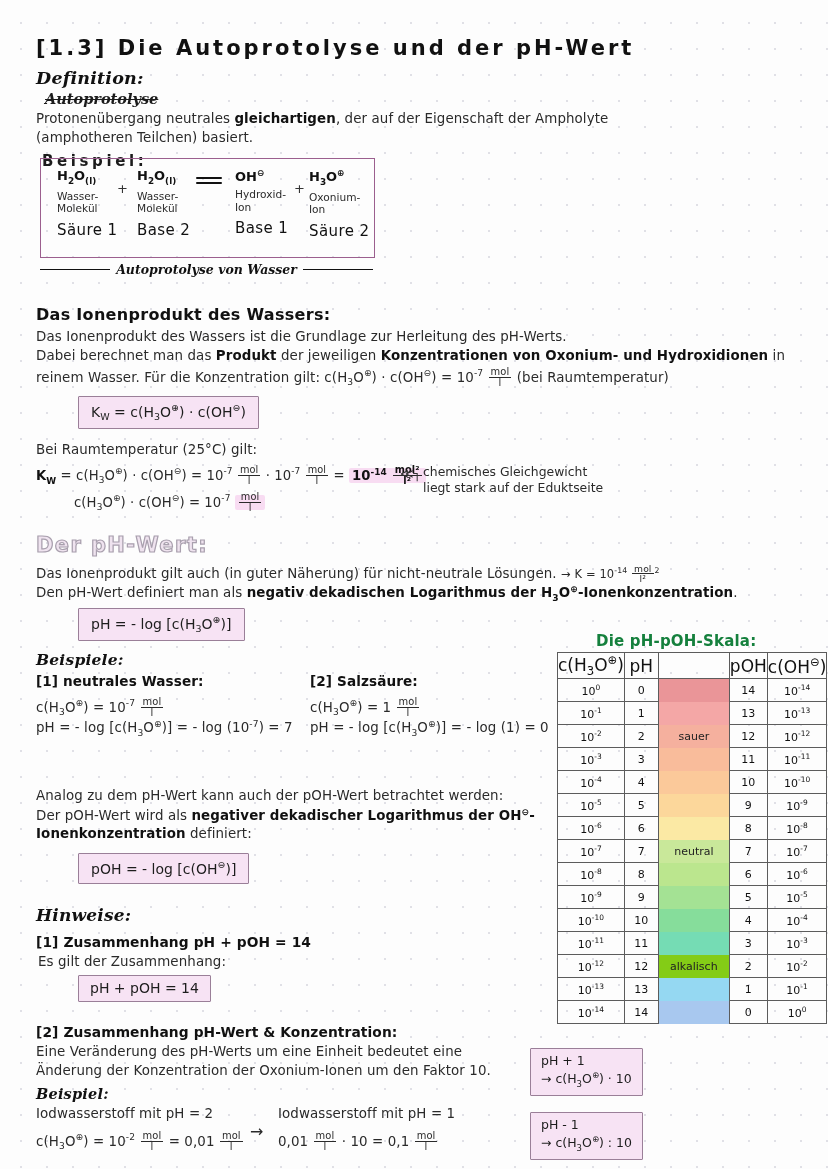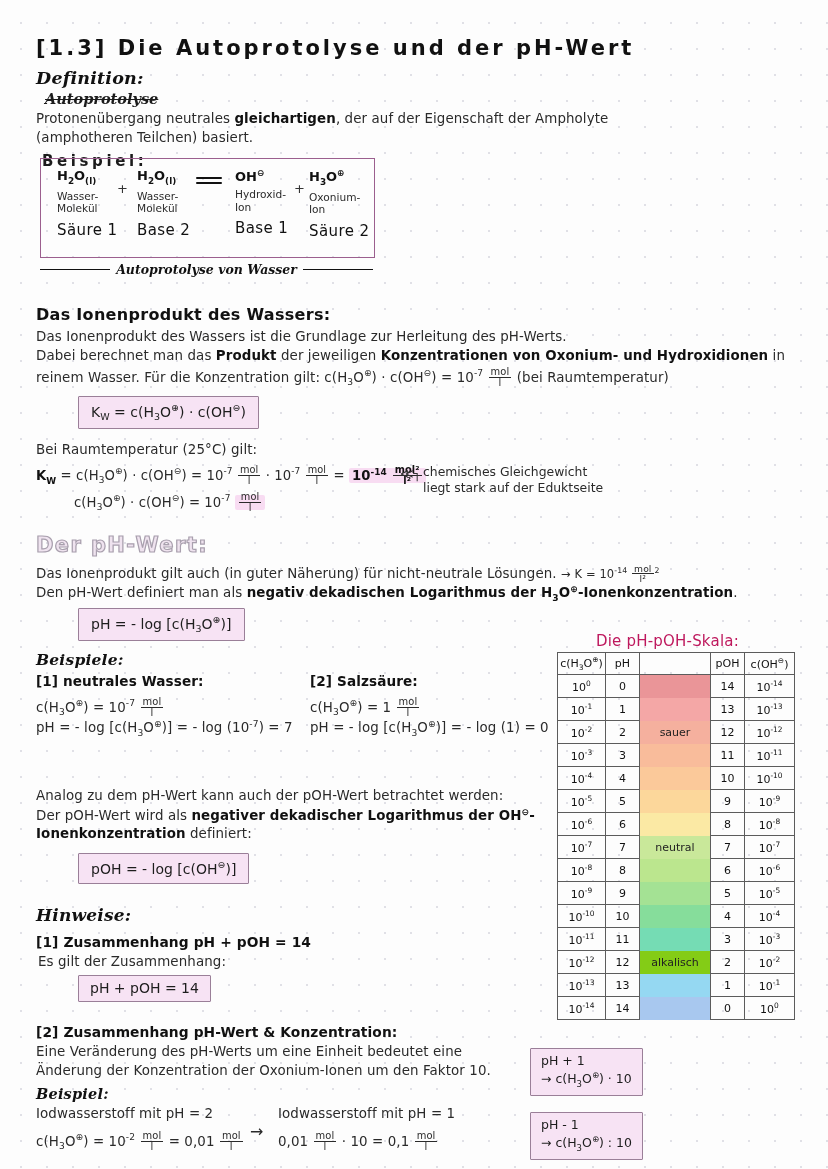--- a/index.html
+++ b/index.html
@@ -86,32 +86,32 @@
   }
   .caption-wrap .line{ flex:1; height:1.6px; background:#111; }
   .caption{
     font-family:"DejaVu Serif", serif; font-style:italic; font-weight:bold;
     font-size:12.5px; color:#111; white-space:nowrap;
   }
 
   
   .skala-title{
     position:absolute; left:596px; top:632px;
-    font-size:15px; font-weight:normal; color:#be185d; letter-spacing:.2px;
+    font-size:15px; font-weight:bold; color:#15803d; letter-spacing:.2px;
   }
   table.skala{
     position:absolute; left:557px; top:652px;
     border-collapse:collapse; font-size:11px; color:#111;
   }
   table.skala td, table.skala th{
     border:1.1px solid #5c5c5c;
     text-align:center; font-weight:normal;
     height:22px; padding:0;
   }
-  table.skala th{ font-size:11px; height:21px; }
+  table.skala th{ font-size:17px; height:21px; }
   .c-conc{ width:47px; }
   .c-ph{ width:33px; }
   .c-band{ width:70px; }
   .c-poh{ width:33px; }
   .c-conc2{ width:49px; }
   .bandcell{ font-size:11px; color:#222; }
 
   
   .annot{ position:absolute; font-size:12.4px; color:#2a2a2a; line-height:1.25; }
   .arrowglyph{ position:absolute; font-size:13px; color:#333; }

